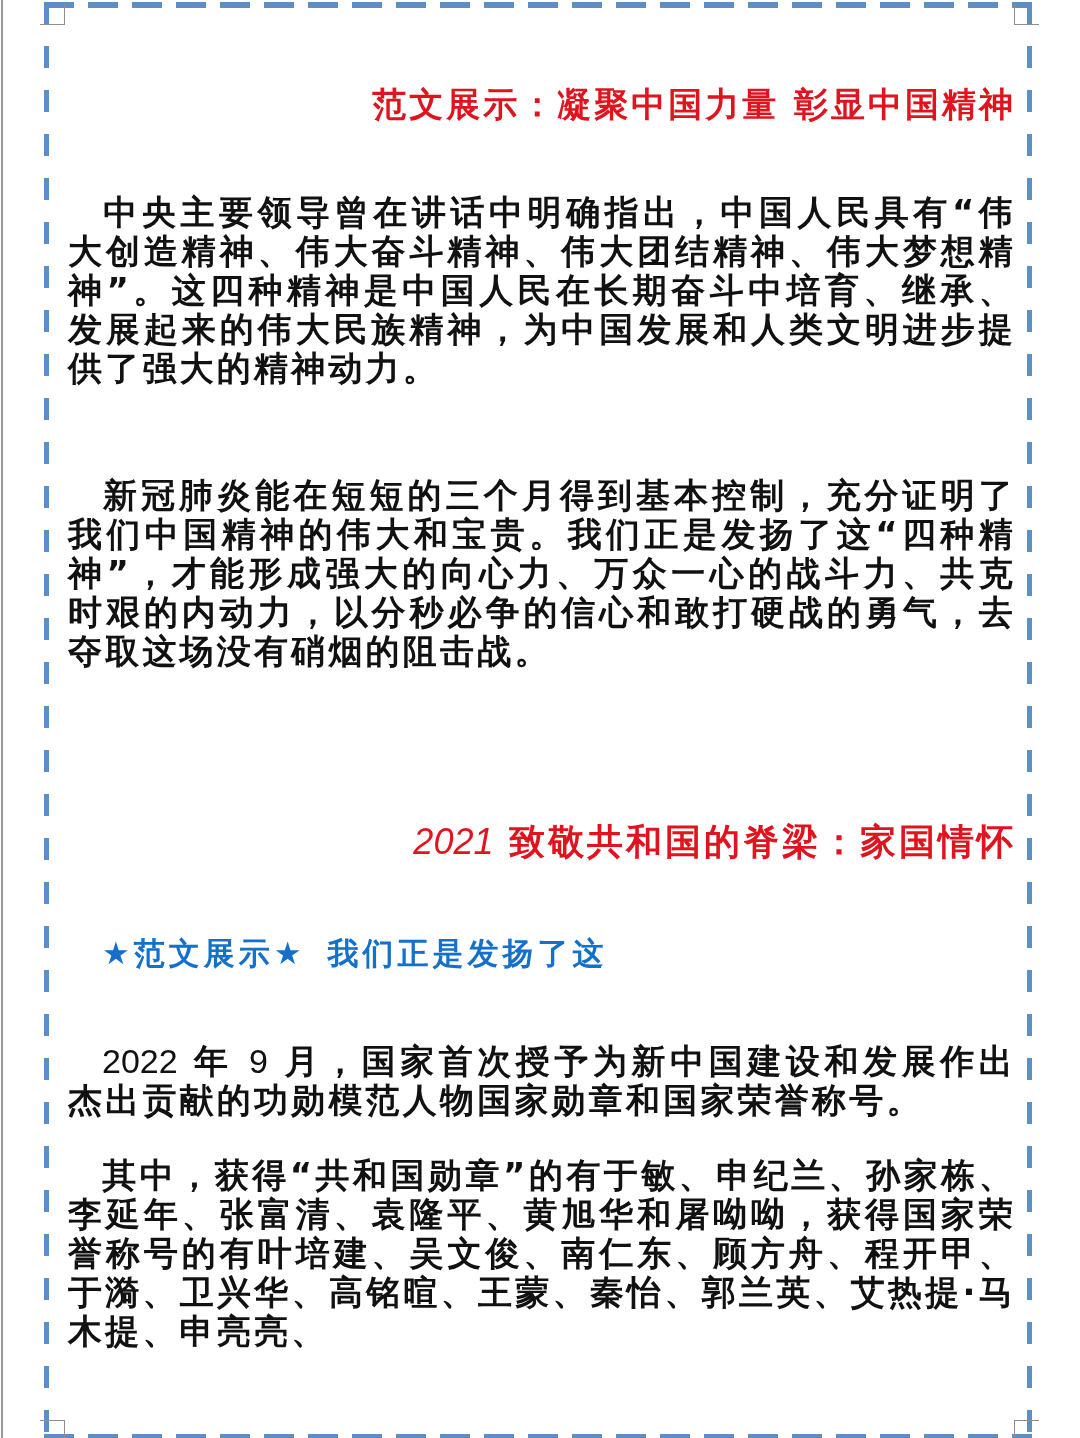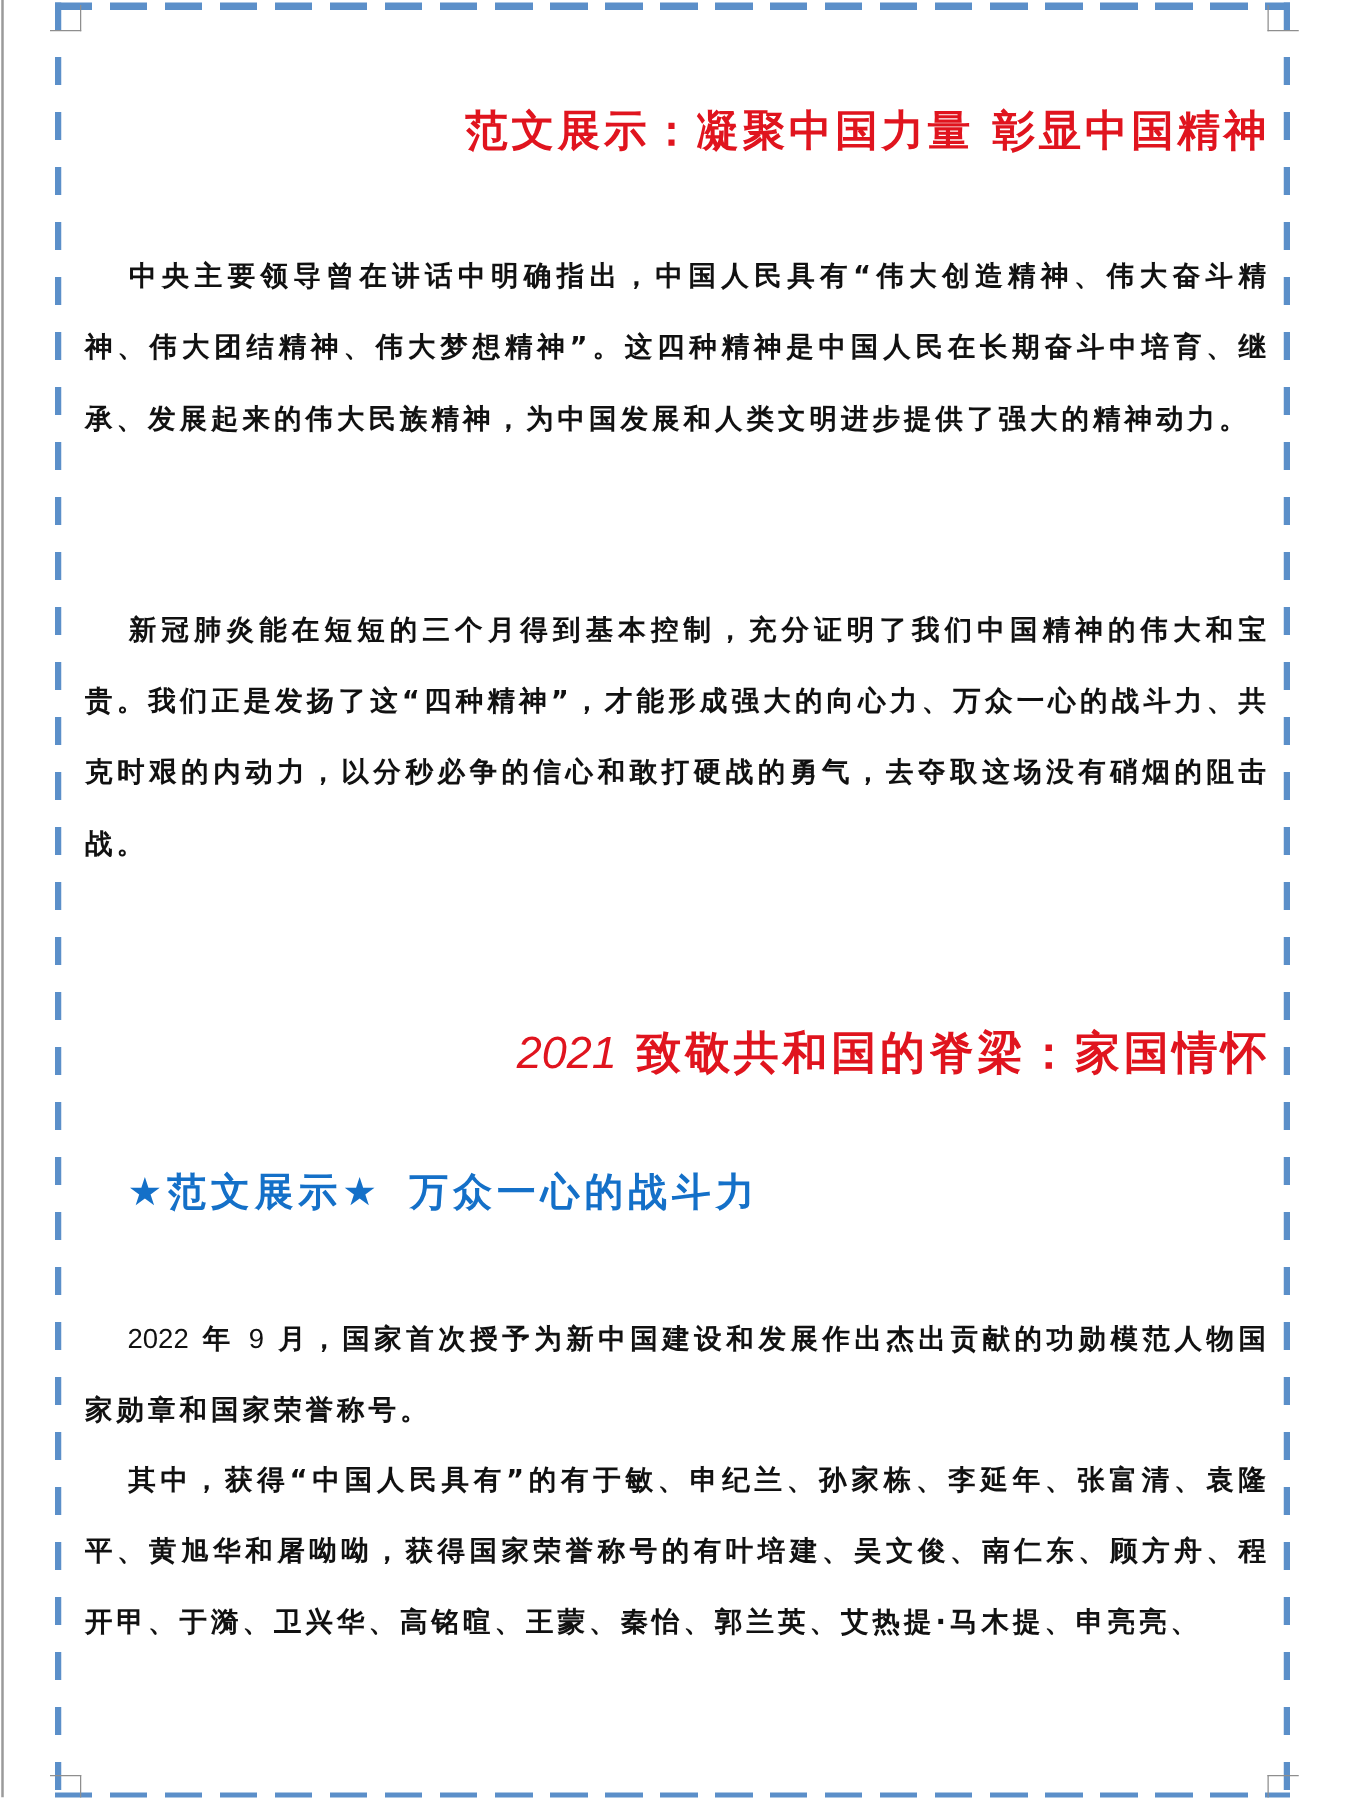--- a/index.html
+++ b/index.html
@@ -94,22 +94,22 @@
       font-size: 31px;
       letter-spacing: 4px;
       white-space: nowrap;
     }
     .blue-heading .gap { display: inline-block; width: 22px; }
     .para {
       position: absolute;
       left: 0;
       width: 948px;
       color: #111;
-      font-size: 22px;
-      line-height: 57px;
+      font-size: 34px;
+      line-height: 39px;
       letter-spacing: 3.2px;
       text-align: justify;
       text-justify: inter-character;
       font-weight: bold;
     }
     .para .indent { display: inline-block; width: 34px; }
     .para .num {
       font-family: "Liberation Sans", sans-serif;
       font-weight: normal;
       letter-spacing: 0;
@@ -147,27 +147,27 @@
   <div class="para p2">
     <span class="indent"></span><span>新冠肺炎能在短短的三个月得到基本控制，充分证明了我们中国精神的伟大和宝贵。我们正是发扬了这“四种精神”，才能形成强大的向心力、万众一心的战斗力、共克时艰的内动力，以分秒必争的信心和敢打硬战的勇气，去夺取这场没有硝烟的阻击战。</span>
   </div>
 
   <div class="title-red title-second">
     <span class="year">2021</span>
     <span>致敬共和国的脊梁：家国情怀</span>
   </div>
 
   <div class="blue-heading">
-    <span>★范文展示★</span><span class="gap"></span><span>万众一心的战斗力</span>
+    <span>★范文展示★</span><span class="gap"></span><span>我们正是发扬了这</span>
   </div>
 
   <div class="para p3">
     <span class="indent"></span><span class="num">2022</span>
     <span>年</span>
     <span class="num">9</span>
     <span>月，国家首次授予为新中国建设和发展作出杰出贡献的功勋模范人物国家勋章和国家荣誉称号。</span>
   </div>
 
   <div class="para p4">
-    <span class="indent"></span><span>其中，获得“中国人民具有”的有于敏、申纪兰、孙家栋、李延年、张富清、袁隆平、黄旭华和屠呦呦，获得国家荣誉称号的有叶培建、吴文俊、南仁东、顾方舟、程开甲、于漪、卫兴华、高铭暄、王蒙、秦怡、郭兰英、艾热提·马木提、申亮亮、</span>
+    <span class="indent"></span><span>其中，获得“共和国勋章”的有于敏、申纪兰、孙家栋、李延年、张富清、袁隆平、黄旭华和屠呦呦，获得国家荣誉称号的有叶培建、吴文俊、南仁东、顾方舟、程开甲、于漪、卫兴华、高铭暄、王蒙、秦怡、郭兰英、艾热提·马木提、申亮亮、</span>
   </div>
 
 </div>
 
 </body></html>

